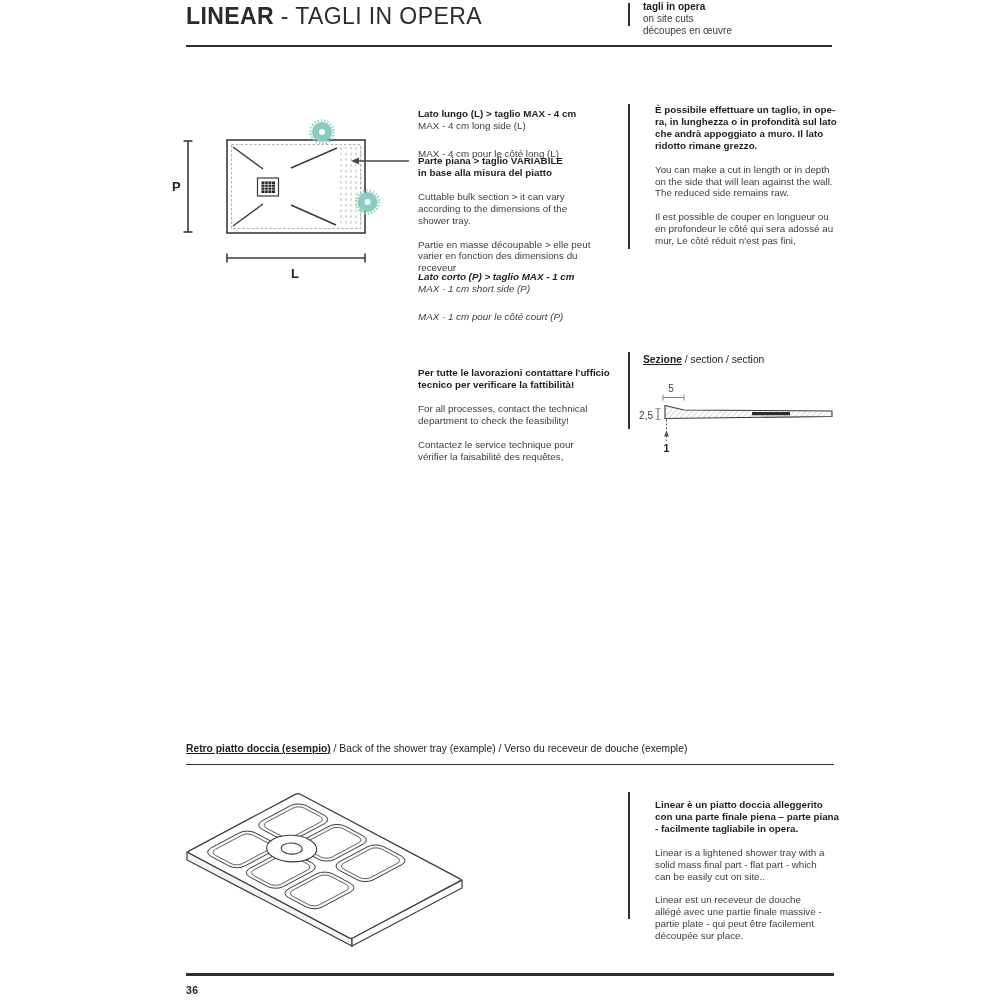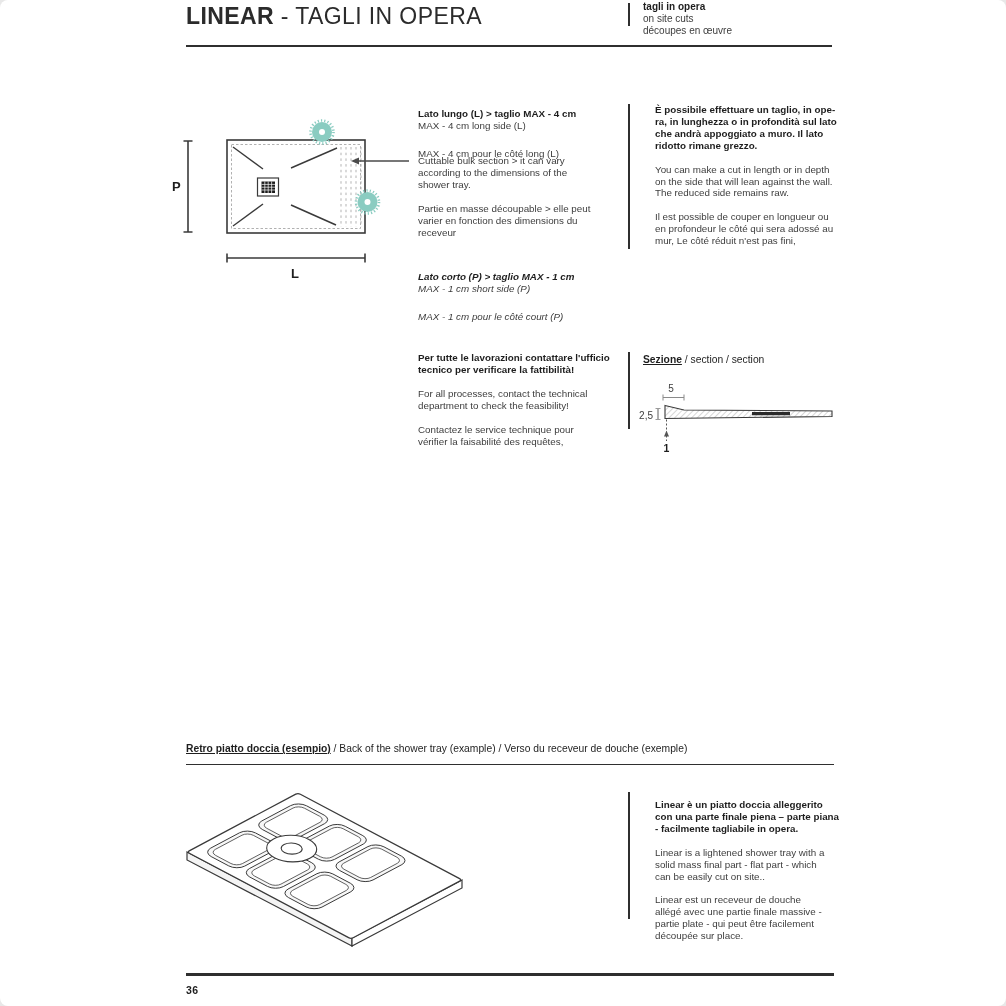--- a/index.html
+++ b/index.html
@@ -1,17 +1,17 @@
 <!DOCTYPE html>
 <html><head>
 <meta charset="utf-8">
 <style>
   html,body{margin:0;padding:0;background:#e8e8e8;}
   #page{position:relative;width:1006px;height:1006px;background:#ffffff;
-        font-family:"Liberation Sans","DejaVu Sans",sans-serif;color:#3d3d3d;overflow:hidden;border-radius:8px;}
+        font-family:"Liberation Sans","DejaVu Sans",sans-serif;color:#3d3d3d;overflow:hidden;}
   .abs{position:absolute;}
   .hrule{position:absolute;background:#2f2f2f;height:1.5px;}
   .vrule{position:absolute;background:#2f2f2f;width:2px;}
   .title{font-size:23px;letter-spacing:.4px;color:#2b2b2b;white-space:nowrap;}
   .title b{font-weight:800;}
   .small{font-size:10px;line-height:12.2px;}
   .para{font-size:9.8px;line-height:11.9px;margin:0 0 12px 0;white-space:pre-line;padding-left:12px;}
   .para.bold{font-weight:bold;color:#1e1e1e;}
   .col{width:210px;}
   .sechead{font-size:10.3px;color:#1e1e1e;white-space:nowrap;}
@@ -100,35 +100,37 @@
     </g>
   </svg>
 
   <div class="abs col" style="left:406px;top:108px;">
     <div class="para bold" style="margin-bottom:0;">Lato lungo (L) &gt; taglio MAX - 4 cm</div>
     <div class="para" style="margin-bottom:16px;">MAX - 4 cm long side (L)</div>
     <div class="para">MAX - 4 cm pour le côté long (L)</div>
   </div>
 
   <div class="abs col" style="left:406px;top:155px;">
+    <div class="para bold">Parte piana &gt; taglio VARIABILE
+in base alla misura del piatto</div>
     <div class="para">Cuttable bulk section &gt; it can vary
 according to the dimensions of the
 shower tray.</div>
     <div class="para">Partie en masse découpable &gt; elle peut
 varier en fonction des dimensions du
 receveur</div>
   </div>
 
   <div class="abs col" style="left:406px;top:271px;font-style:italic;">
     <div class="para bold" style="margin-bottom:0;">Lato corto (P) &gt; taglio MAX - 1 cm</div>
     <div class="para" style="margin-bottom:16px;">MAX - 1 cm short side (P)</div>
     <div class="para">MAX - 1 cm pour le côté court (P)</div>
   </div>
 
-  <div class="abs col" style="left:406px;top:352px;">
+  <div class="abs col" style="left:406px;top:367px;">
     <div class="para bold">Per tutte le lavorazioni contattare l'ufficio
 tecnico per verificare la fattibilità!</div>
     <div class="para">For all processes, contact the technical
 department to check the feasibility!</div>
     <div class="para">Contactez le service technique pour
 vérifier la faisabilité des requêtes,</div>
   </div>
 
   <div class="vrule" style="left:628px;top:104px;height:145px;"></div>
   <div class="abs" style="left:643px;top:104px;width:200px;">

